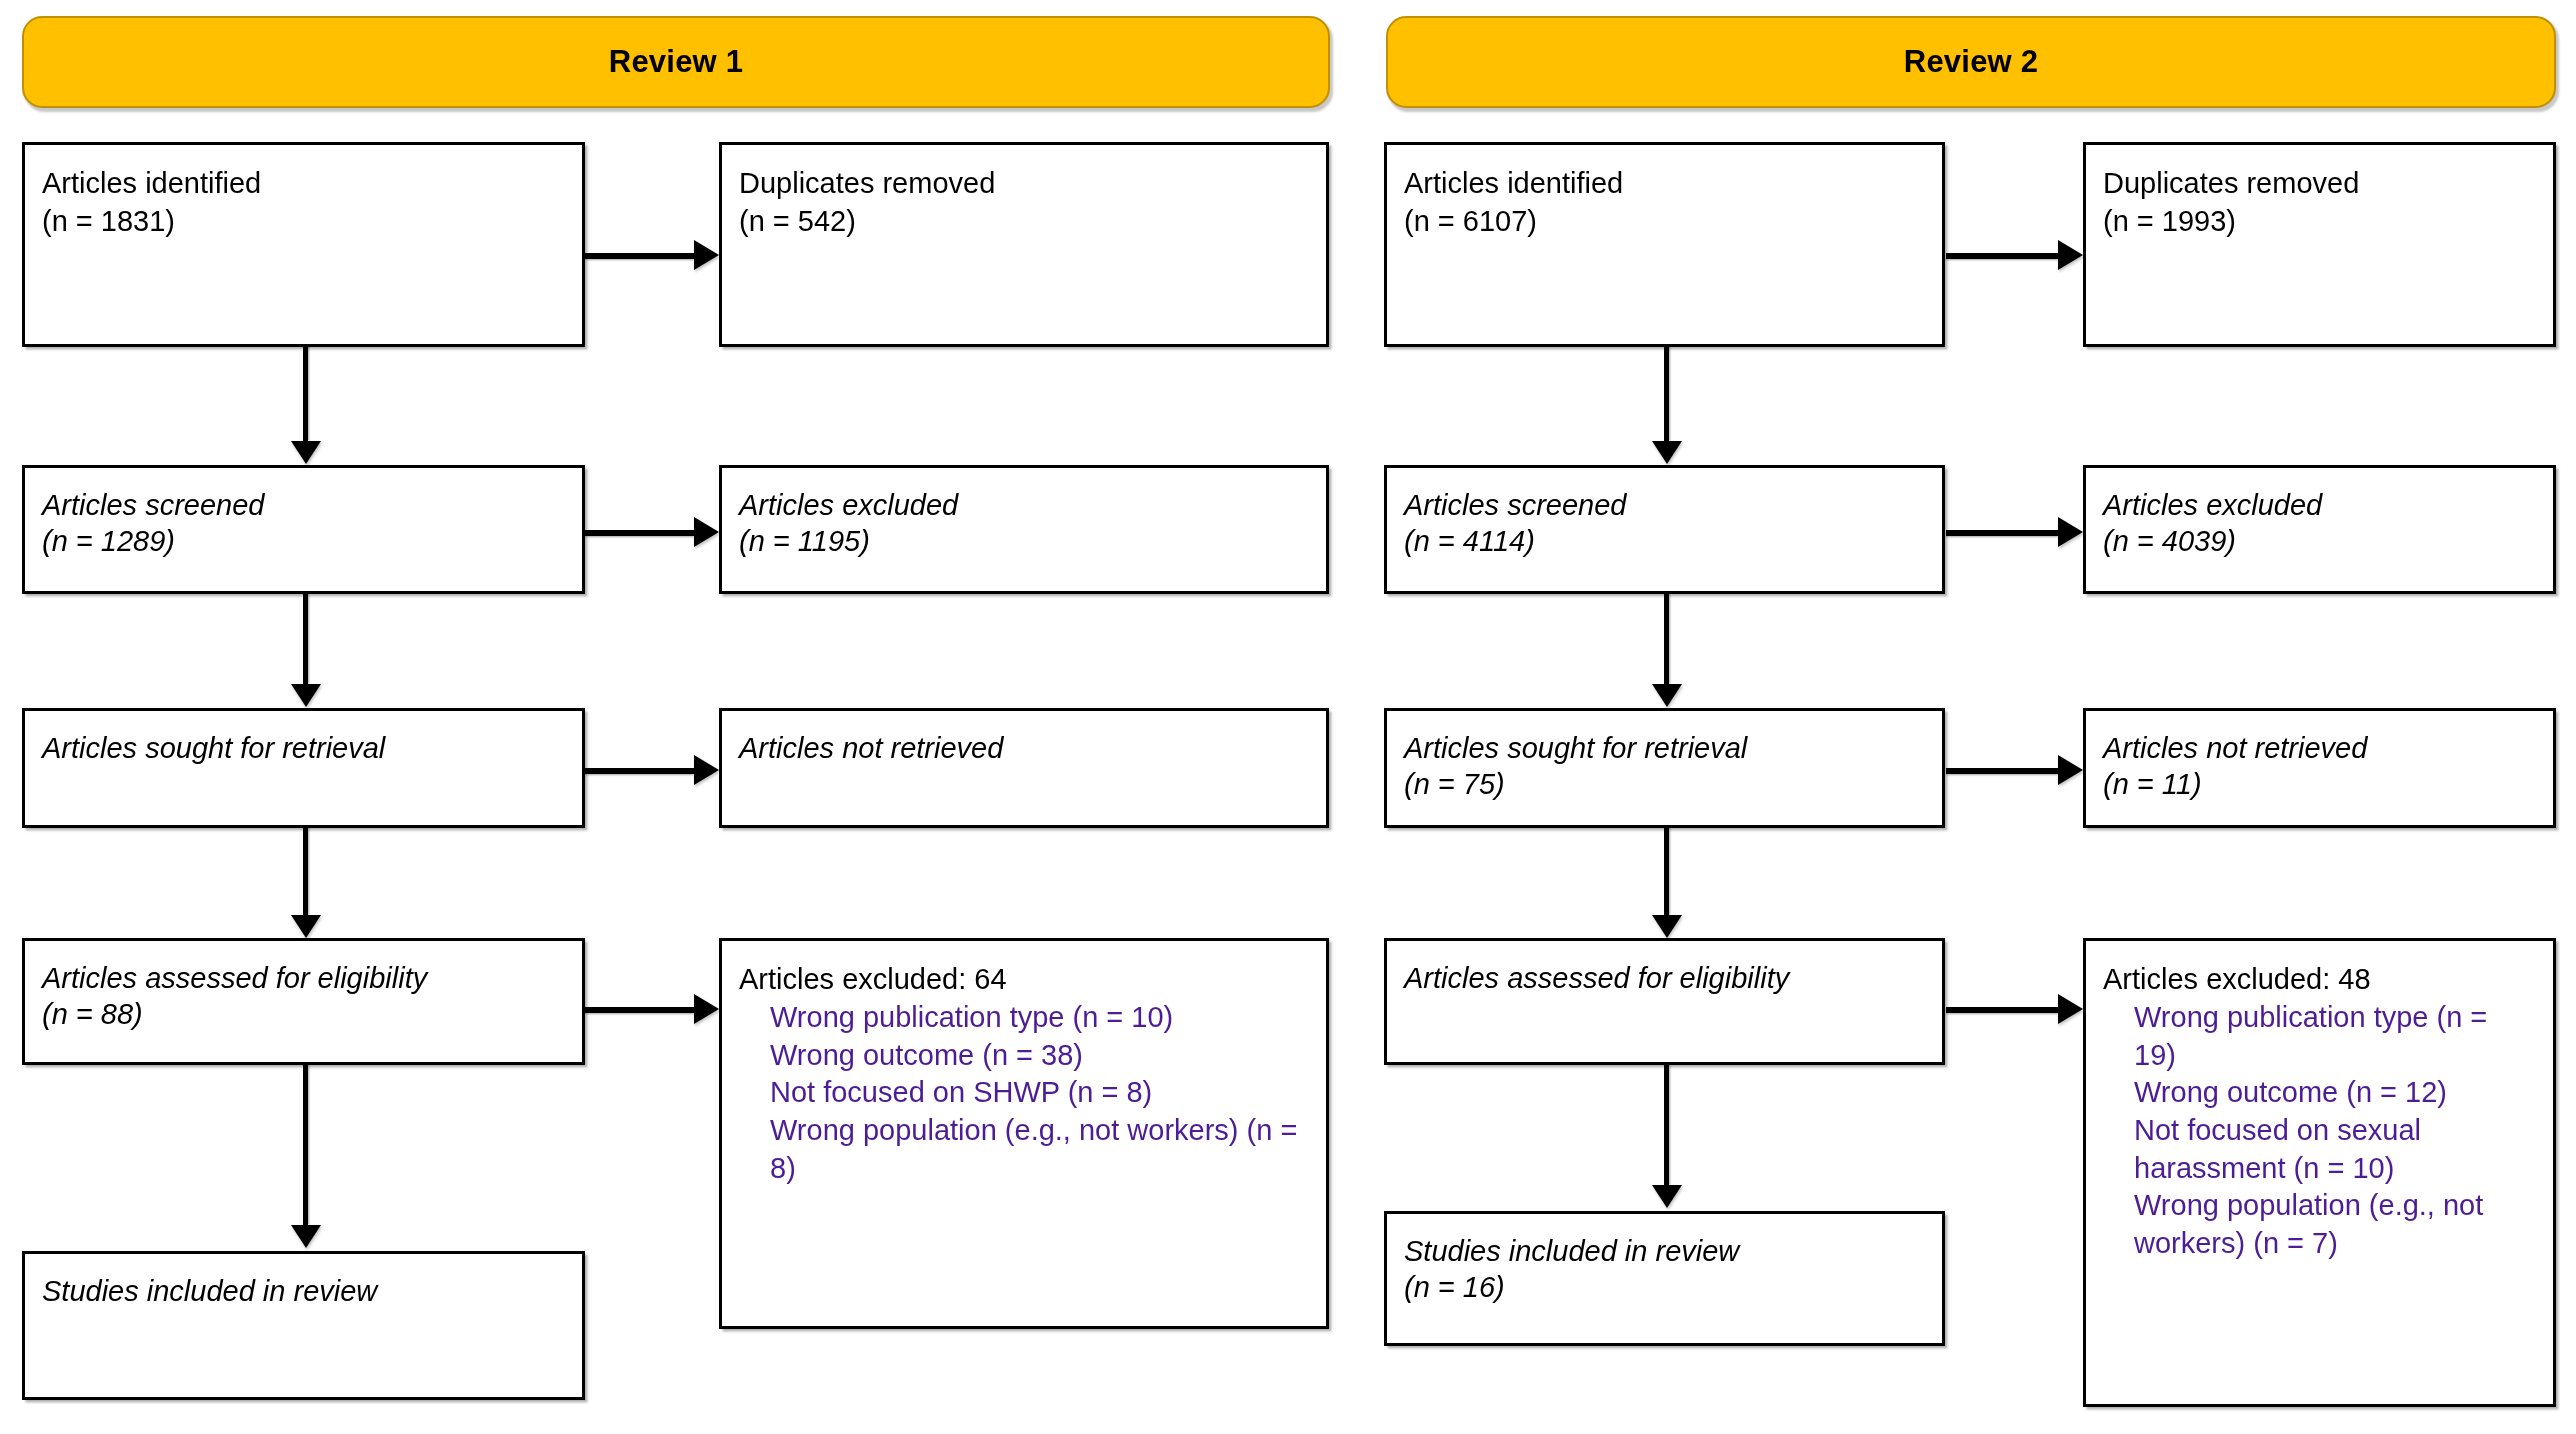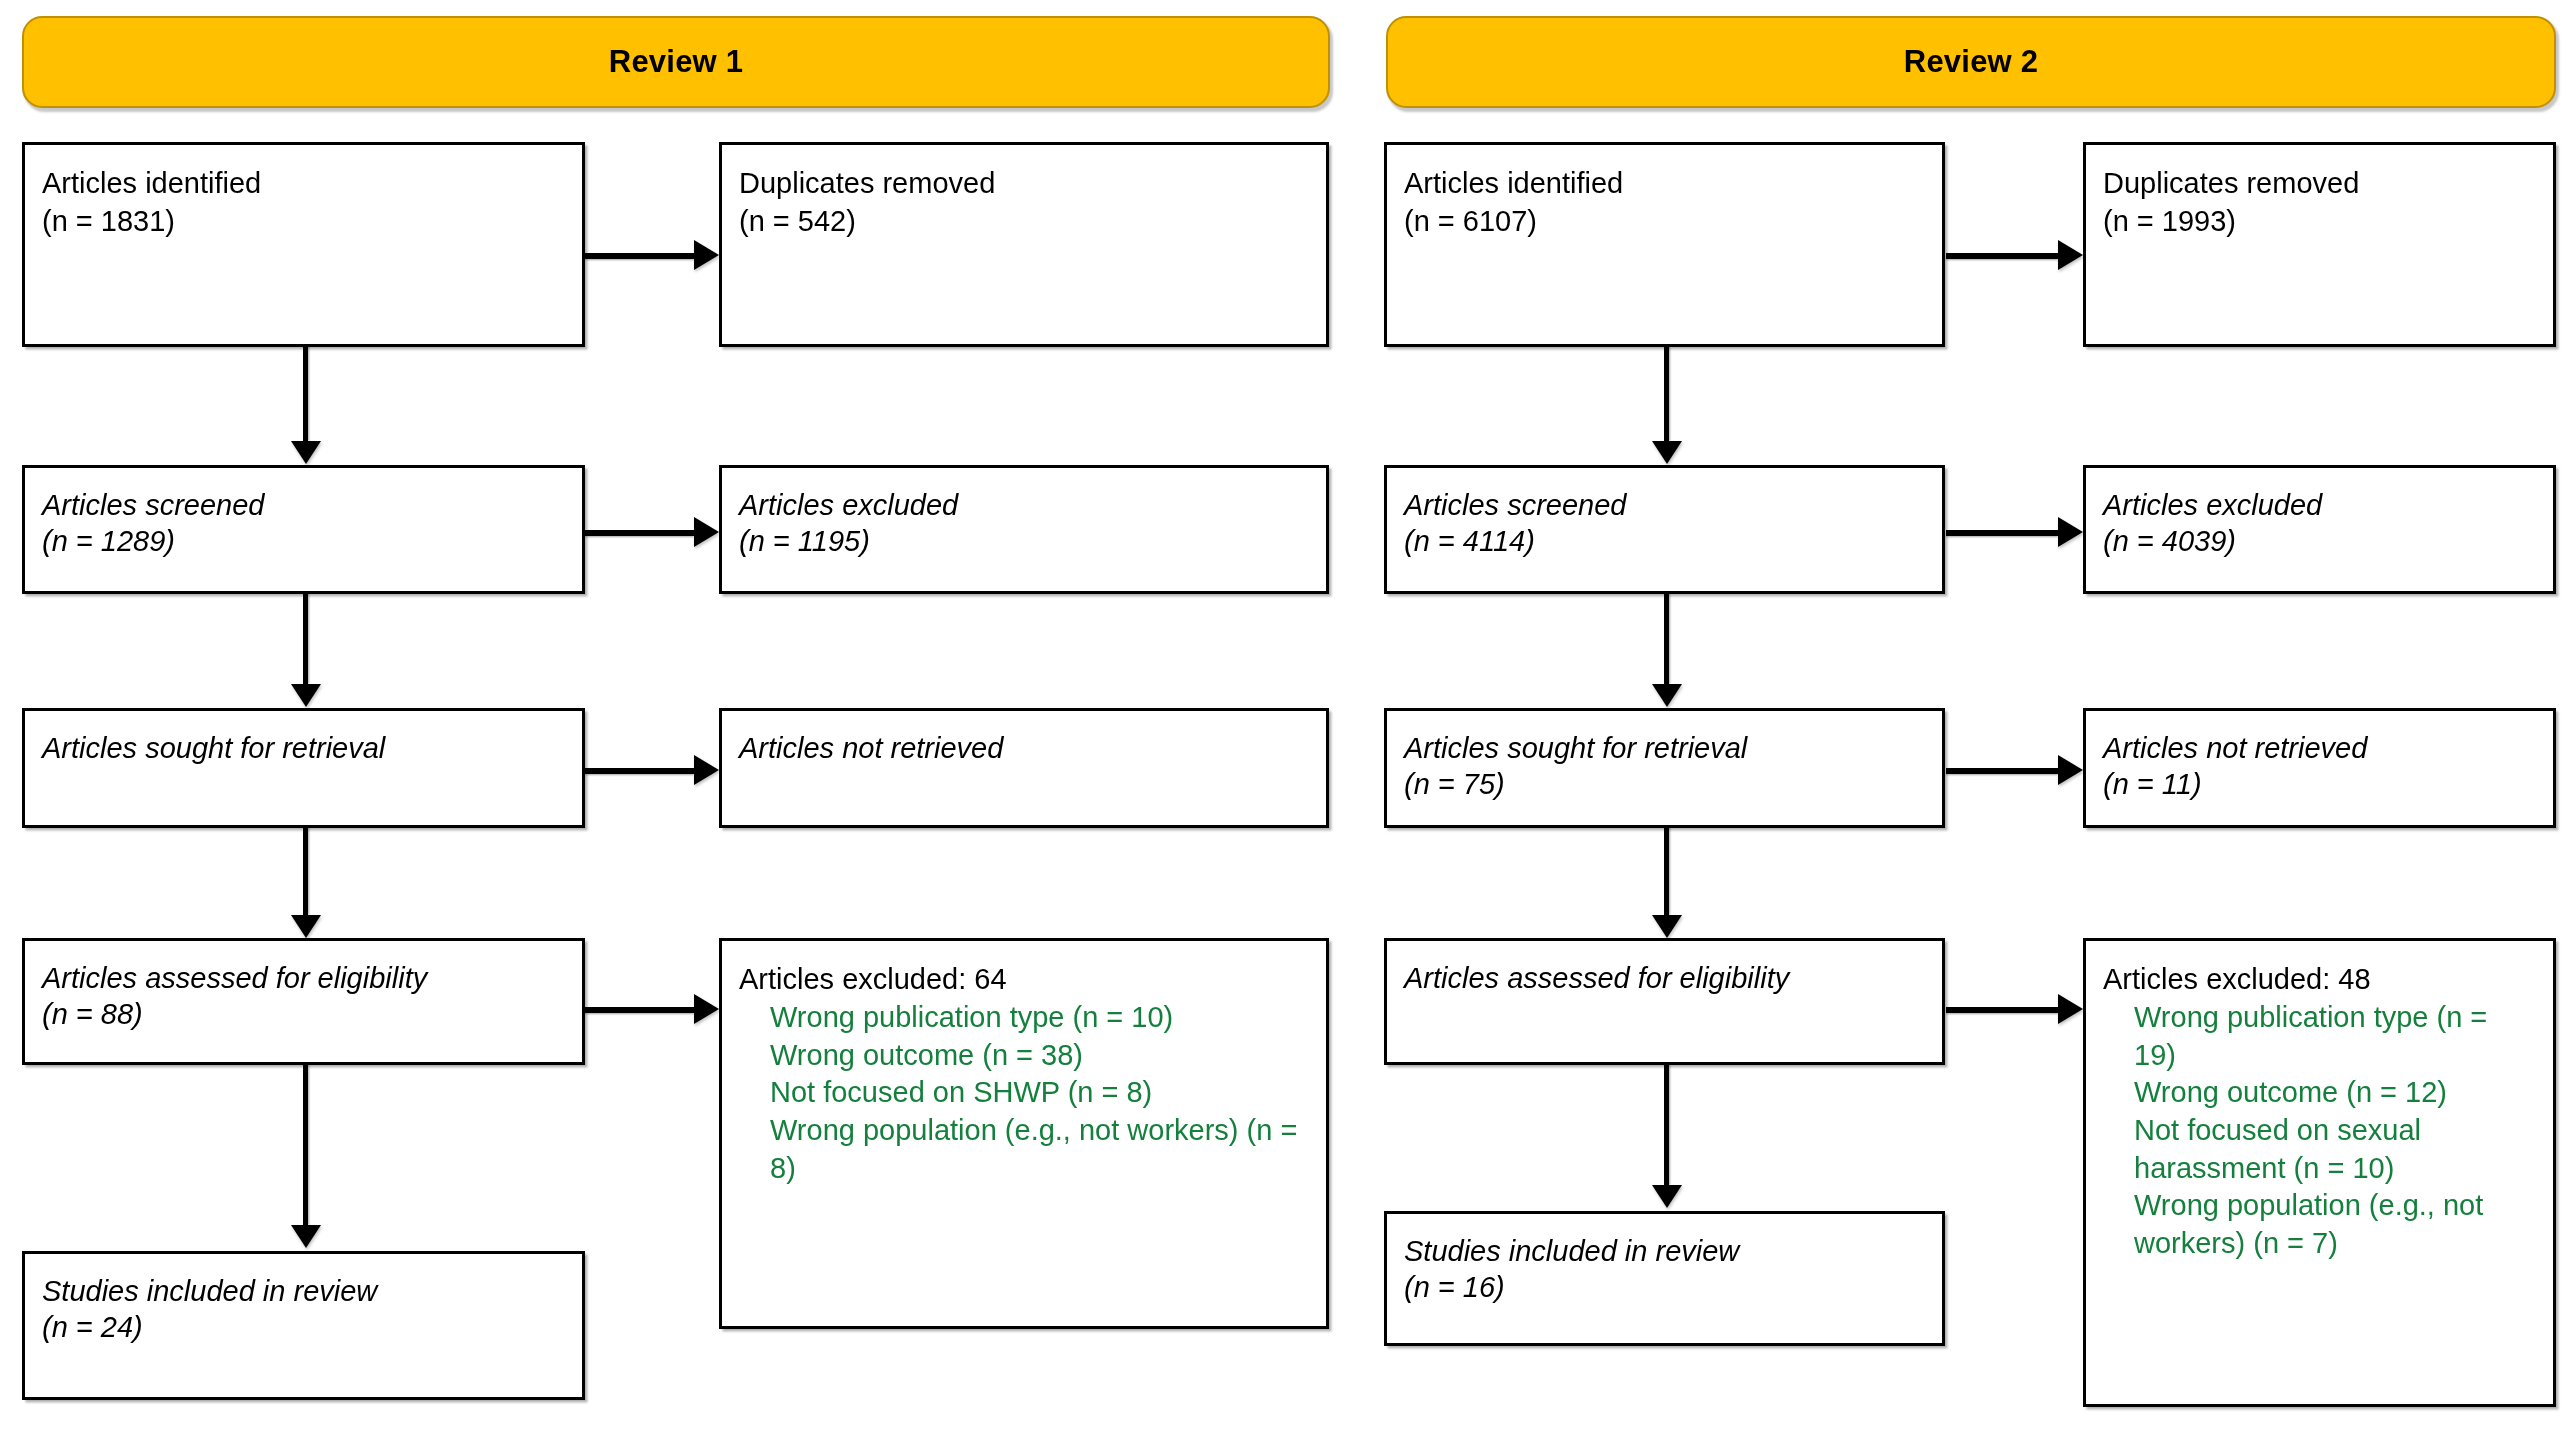--- a/index.html
+++ b/index.html
@@ -51,21 +51,21 @@
     color:#000000;
     line-height:1.30;
     white-space:pre-wrap;
     word-break:normal;
   }
   .node.tight .line{ line-height:1.24;font-style:italic; }
 
   
   .node .sub{
     font-size:29px;
-    color:#15803d;
+    color:#4c1d95;
     line-height:1.30;
     padding-left:31px;
     text-indent:0;
     white-space:pre-wrap;
   }
 
   
   .h-arrow{ position:absolute; height:0; }
   .h-arrow .shaft{
     position:absolute;
@@ -187,21 +187,20 @@
     <div class="head" style="left:109px;"></div>
   </div>
 
   <div class="v-arrow" style="left:303px; top:1065px; height:186px;">
     <div class="shaft" style="height:160px;"></div>
     <div class="head" style="top:160px;"></div>
   </div>
 
   <div class="node tight" style="left:22px; top:1251px; width:563px; height:149px;">
     <div class="line">Studies included in review</div>
-    <div class="line">(n = 24)</div>
   </div>
 
   <div class="banner" style="left:1386px; top:15.6px; width:1170px; height:92px;">
     <span class="banner-label">Review 2</span>
   </div>
 
   <div class="node" style="left:1384px; top:142px; width:561px; height:205px;">
     <div class="line">Articles identified</div>
     <div class="line">(n = 6107)</div>
   </div>

